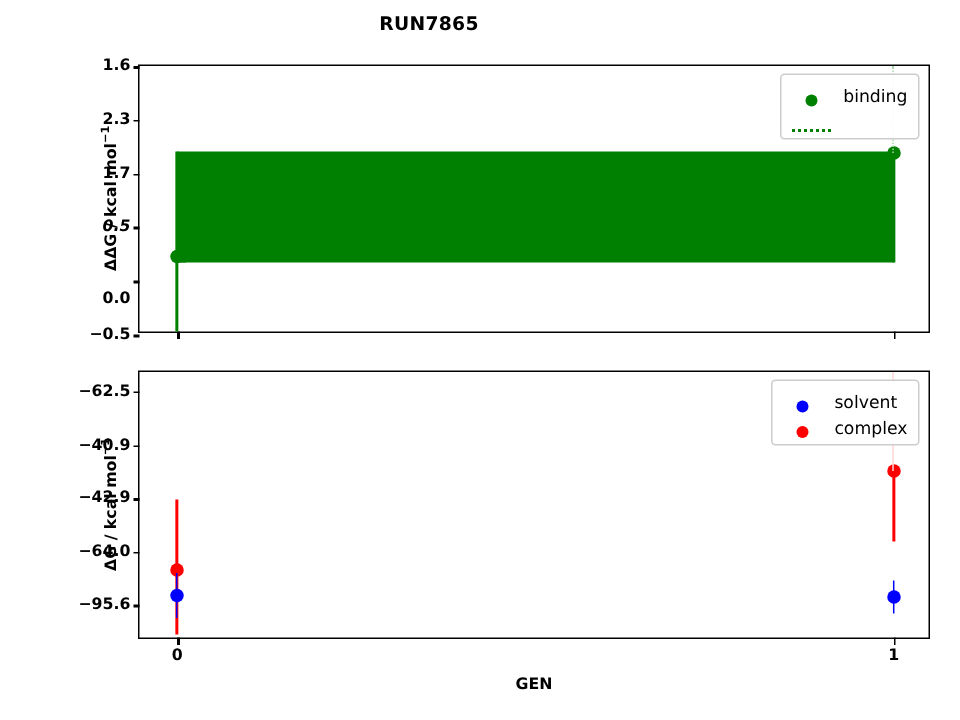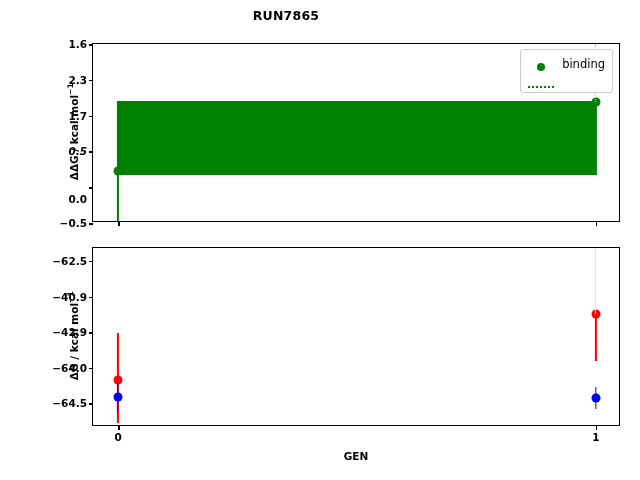--- a/index.html
+++ b/index.html
@@ -264,21 +264,21 @@
 
     <div class="ytick" style="top:12.8px;"></div>
     <div class="yticklabel" style="top:12.8px;">−62.5</div>
     <div class="ytick" style="top:48.5px;"></div>
     <div class="yticklabel" style="top:48.5px;">−40.9</div>
     <div class="ytick" style="top:84.1px;"></div>
     <div class="yticklabel" style="top:84.1px;">−42.9</div>
     <div class="ytick" style="top:119.8px;"></div>
     <div class="yticklabel" style="top:119.8px;">−64.0</div>
     <div class="ytick" style="top:155.4px;"></div>
-    <div class="yticklabel" style="top:155.4px;">−64.5</div>
+    <div class="yticklabel" style="top:155.4px;">−95.6</div>
 
     <div class="xtick" style="left:25.1px;"></div>
     <div class="xticklabel" style="left:25.1px;">0</div>
     <div class="xtick" style="left:502.9px;"></div>
     <div class="xticklabel" style="left:502.9px;">1</div>
 
     <div class="xlabel">GEN</div>
 
     <div class="plot-clip">
 
@@ -290,15 +290,29 @@
 
       <div class="errbar" style="left:502.9px; top:65.6px; height:47px; background:#ff0000;"></div>
       <div class="marker" style="left:502.9px; top:65.6px; background:#ff0000;"></div>
 
       <div class="errbar-thin" style="left:502.9px; top:139.3px; height:22px; background:#0000ff;"></div>
       <div class="marker" style="left:502.9px; top:150.3px; background:#0000ff;"></div>
 
       <div class="gensline" style="left:502.9px; top:0px; height:66px; border-left:1.3px solid #ffd6d6;"></div>
     </div>
 
+    <div class="legend" id="legend-bottom">
+      <div class="legend-row">
+        <span class="legend-handle">
+          <span class="legend-dot" style="background:#0000ff;"></span>
+        </span>
+        <span>solvent</span>
+      </div>
+      <div class="legend-row">
+        <span class="legend-handle">
+          <span class="legend-dot" style="background:#ff0000;"></span>
+        </span>
+        <span>complex</span>
+      </div>
+    </div>
   </div>
 
 </div>
 
 </body></html>

